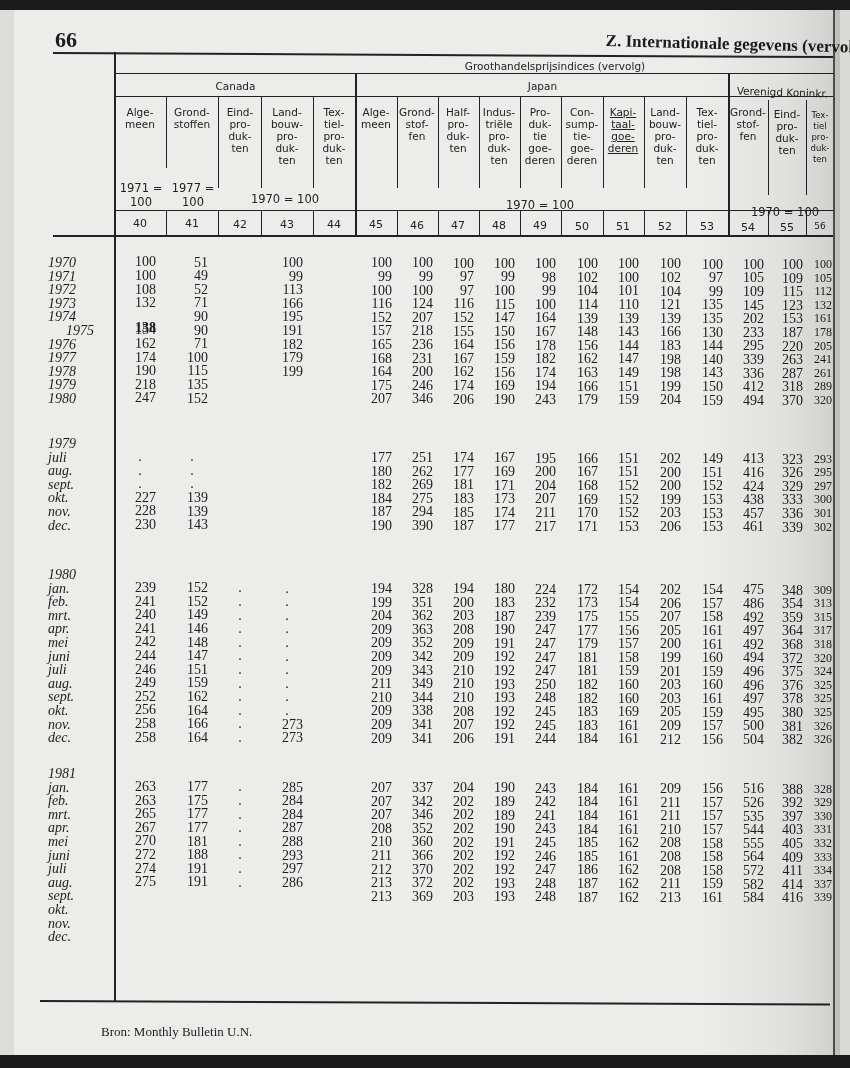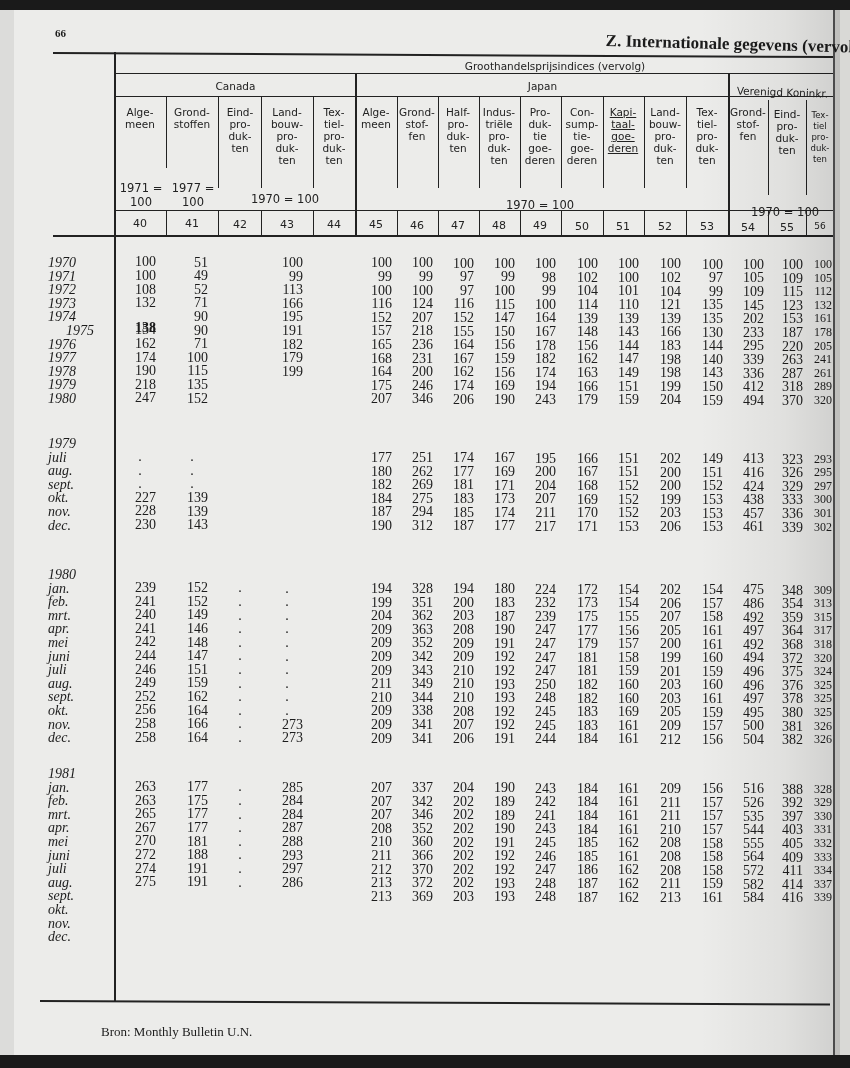--- a/index.html
+++ b/index.html
@@ -3,21 +3,21 @@
 <meta charset="utf-8">
 <style>
   html,body{margin:0;padding:0;}
   body{width:850px;height:1068px;position:relative;overflow:hidden;background:#e9e9e7;font-family:"Liberation Serif",serif;color:#1c1c1c;}
   .topbar{position:absolute;left:0;top:0;width:850px;height:10px;background:#1a1a1a;}
   .botbar{position:absolute;left:0;top:1055px;width:850px;height:13px;background:#1a1a1a;}
   .page{position:absolute;left:4px;top:10px;width:840px;height:1045px;background:#ececea;}
   .leftedge{position:absolute;left:0;top:10px;width:14px;height:1045px;background:#dcdcda;}
   .rightshade{position:absolute;left:700px;top:10px;width:140px;height:1045px;background:linear-gradient(90deg,rgba(0,0,0,0) 0%,rgba(0,0,0,0.05) 60%,rgba(0,0,0,0.12) 100%);pointer-events:none;}
   .nextpage{position:absolute;left:833px;top:10px;width:17px;height:1045px;background:#d9d9d6;border-left:2px solid #555;}
-  .pageno{position:absolute;left:55px;top:27px;font-size:11px;font-weight:bold;}
+  .pageno{position:absolute;left:55px;top:27px;font-size:22px;font-weight:bold;}
   .chaptitle{position:absolute;left:606px;top:31px;font-size:17px;font-weight:bold;white-space:nowrap;transform:rotate(1.5deg);transform-origin:left top;}
   .hline{position:absolute;background:#222;height:2px;}
   .vline{position:absolute;background:#222;width:1px;}
   .hdr{position:absolute;font-family:"DejaVu Sans",sans-serif;font-size:10.5px;text-align:center;line-height:12px;color:#222;}
   .colno{position:absolute;font-family:"DejaVu Sans",sans-serif;font-size:11px;text-align:center;width:40px;top:217px;color:#222;}
   .yr{position:absolute;left:48px;font-style:italic;font-size:14px;line-height:13.5px;}
   .num{position:absolute;font-size:14px;line-height:13.5px;text-align:right;width:34px;}
   .dot{position:absolute;font-size:14px;line-height:13.5px;width:12px;text-align:center;}
   .source{position:absolute;left:101px;top:1024px;font-size:13px;font-family:"Liberation Serif",serif;}
 </style>
@@ -424,21 +424,21 @@
     <div class="num" style="left: 605px; top: 506.292px;">152</div>
     <div class="num" style="left: 647px; top: 506.46px;">203</div>
     <div class="num" style="left: 689px; top: 506.628px;">153</div>
     <div class="num" style="left: 730px; top: 506.792px;">457</div>
     <div class="num" style="left: 769px; top: 506.948px;">336</div>
     <div class="num" style="left: 808px; font-size: 12px; width: 24px; top: 507.08px;">301</div>
     <div class="yr" style="top: 518.6px;">dec.</div>
     <div class="num" style="left: 122px; top: 517.96px;">230</div>
     <div class="num" style="left: 174px; top: 518.168px;">143</div>
     <div class="num" style="left: 358px; top: 518.904px;">190</div>
-    <div class="num" style="left: 399px; top: 519.068px;">312</div>
+    <div class="num" style="left: 399px; top: 519.068px;">390</div>
     <div class="num" style="left: 440px; top: 519.232px;">187</div>
     <div class="num" style="left: 481px; top: 519.396px;">177</div>
     <div class="num" style="left: 522px; top: 519.56px;">217</div>
     <div class="num" style="left: 564px; top: 519.728px;">171</div>
     <div class="num" style="left: 605px; top: 519.892px;">153</div>
     <div class="num" style="left: 647px; top: 520.06px;">206</div>
     <div class="num" style="left: 689px; top: 520.228px;">153</div>
     <div class="num" style="left: 730px; top: 520.392px;">461</div>
     <div class="num" style="left: 769px; top: 520.548px;">339</div>
     <div class="num" style="left: 808px; font-size: 12px; width: 24px; top: 520.68px;">302</div>

